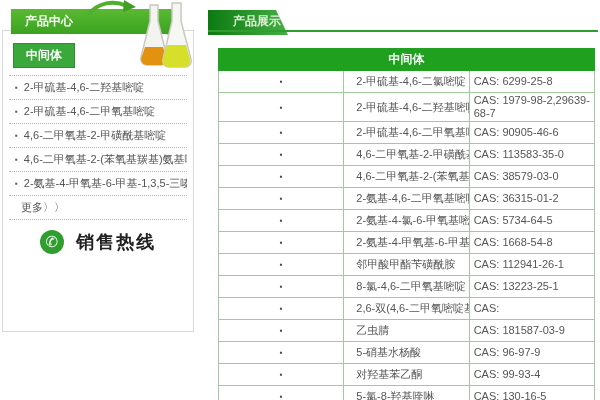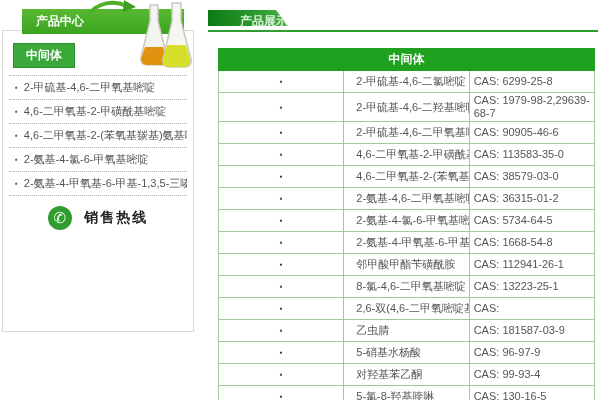--- a/index.html
+++ b/index.html
@@ -2,21 +2,21 @@
 <html><head>
 <meta charset="utf-8">
 <style>
   html,body{margin:0;padding:0;background:#fff;}
   .page{position:relative;width:600px;height:400px;background:#ffffff;overflow:hidden;
         font-family:"Liberation Sans",sans-serif;}
 
   
   .sb-box{position:absolute;left:2px;top:30px;width:190px;height:300px;
           background:#fff;border:1px solid #d8d8d8;overflow:hidden;}
-  .sb-bar{position:absolute;left:22px;top:9px;width:162px;height:25px;z-index:3;
+  .sb-bar{position:absolute;left:11px;top:9px;width:162px;height:25px;z-index:3;
           background:linear-gradient(180deg,#5ab933,#3aa31f);
           color:#fff;font-size:12px;font-weight:bold;line-height:25px;
           padding-left:14px;box-sizing:border-box;}
   .sb-bar::after{content:"";position:absolute;right:0;bottom:-5px;width:0;height:0;
           border-top:5px solid #156c10;border-left:6px solid transparent;}
   .sb-arrow{position:absolute;left:86px;top:-1px;z-index:4;}
   .sb-flasks{position:absolute;left:136px;top:1px;z-index:4;}
 
   .sb-cat{display:inline-block;margin:12px 0 0 10px;background:#3aa83a;
           border:1px solid #2e8f2e;color:#fff;font-weight:bold;font-size:12px;
@@ -24,29 +24,29 @@
   .sb-menu{list-style:none;margin:7px 6px 0 6px;padding:0;border-top:1px dotted #b5b5b5;}
   .sb-item{padding:4px 2px 4px 6px;border-bottom:1px dotted #b5b5b5;
            color:#555;font-size:11px;cursor:pointer;white-space:nowrap;overflow:hidden;}
   .sb-item .bullet{color:#555;font-size:8px;margin-right:6px;vertical-align:1px;}
   .sb-more{padding-left:12px;}
 
   .hotline{margin-top:10px;text-align:center;}
   .hotline .ph-ic{display:inline-block;width:24px;height:24px;border-radius:50%;
           background:#2f9e2f;color:#fff;font-size:15px;line-height:24px;
           text-align:center;vertical-align:middle;}
-  .hotline .ph-label{font-size:14px;font-weight:bold;color:#222;margin-left:8px;
+  .hotline .ph-label{font-size:18px;font-weight:bold;color:#222;margin-left:8px;
           vertical-align:middle;letter-spacing:2px;}
 
   
-  .main-tab{position:absolute;left:208px;top:10px;width:80px;height:16px;
+  .main-tab{position:absolute;left:208px;top:10px;width:80px;height:25px;
           background:linear-gradient(90deg,#0c7a12,#44b044);
           clip-path:polygon(0 0,68px 0,80px 100%,0 100%);
           color:#dff2d8;font-size:12px;font-weight:bold;line-height:22px;
-          padding-left:32px;box-sizing:border-box;}
+          padding-left:18px;box-sizing:border-box;text-align:center;}
   .main-line{position:absolute;left:208px;top:30px;width:390px;height:2px;background:#2f9e2f;}
 
   .products-table{position:absolute;left:218px;top:48px;width:377px;
           border-collapse:collapse;table-layout:fixed;font-size:11px;color:#555;}
   .products-table th{background:#1fa11f;color:#fff;font-size:12px;font-weight:bold;
           height:21px;border:1px solid #1fa11f;text-align:center;padding:0;}
   .products-table td{border:1px solid #a0c9a0;height:19px;padding:1px 4px;
           line-height:13px;background:#fff;}
   td.bullet{width:22px;text-align:center;color:#444;font-size:8px;}
   td.name{width:258px;padding-left:12px;white-space:nowrap;overflow:hidden;}
@@ -73,25 +73,26 @@
       <path d="M9,46 l-4,12 a6,6 0 0 0 6,6 h14 a6,6 0 0 0 6,-6 l-4,-12 z" fill="#e2920f"></path>
 
       <path d="M36,2 h9 v18 l10,38 a6,6 0 0 1 -6,8 H33 a6,6 0 0 1 -6,-8 l9,-38 z" fill="#f6f6f2" stroke="#c9c9c0" stroke-width="1.5"></path>
       <path d="M31,44 l-4,14 a6,6 0 0 0 6,8 h15 a6,6 0 0 0 6,-8 l-4,-14 z" fill="#d6df2a"></path>
     </svg>
 
     <div class="sb-box">
       <span class="sb-cat">中间体</span>
 
       <ul class="sb-menu">
+          <li class="sb-item"><span class="bullet">▪</span><span>2-甲硫基-4,6-二羟基嘧啶</span></li>
           <li class="sb-item"><span class="bullet">▪</span><span>2-甲硫基-4,6-二甲氧基嘧啶</span></li>
           <li class="sb-item"><span class="bullet">▪</span><span>4,6-二甲氧基-2-甲磺酰基嘧啶</span></li>
           <li class="sb-item"><span class="bullet">▪</span><span>4,6-二甲氧基-2-(苯氧基羰基)氨基嘧啶</span></li>
-          <li class="sb-item"><span class="bullet">▪</span><span>2-氨基-4-氯-6-甲氧基嘧啶</span></li>
           <li class="sb-item"><span class="bullet">▪</span><span>2-氨基-4-甲氧基-6-甲基-1,3,5-三嗪(均三嗪)</span></li>
+          <li class="sb-item sb-more">更多〉〉</li>
         </ul>
 
       <div class="hotline">
         <span class="ph-ic">✆</span>
         <span class="ph-label">销售热线</span>
       </div>
       
       
     </div>
   </div>

